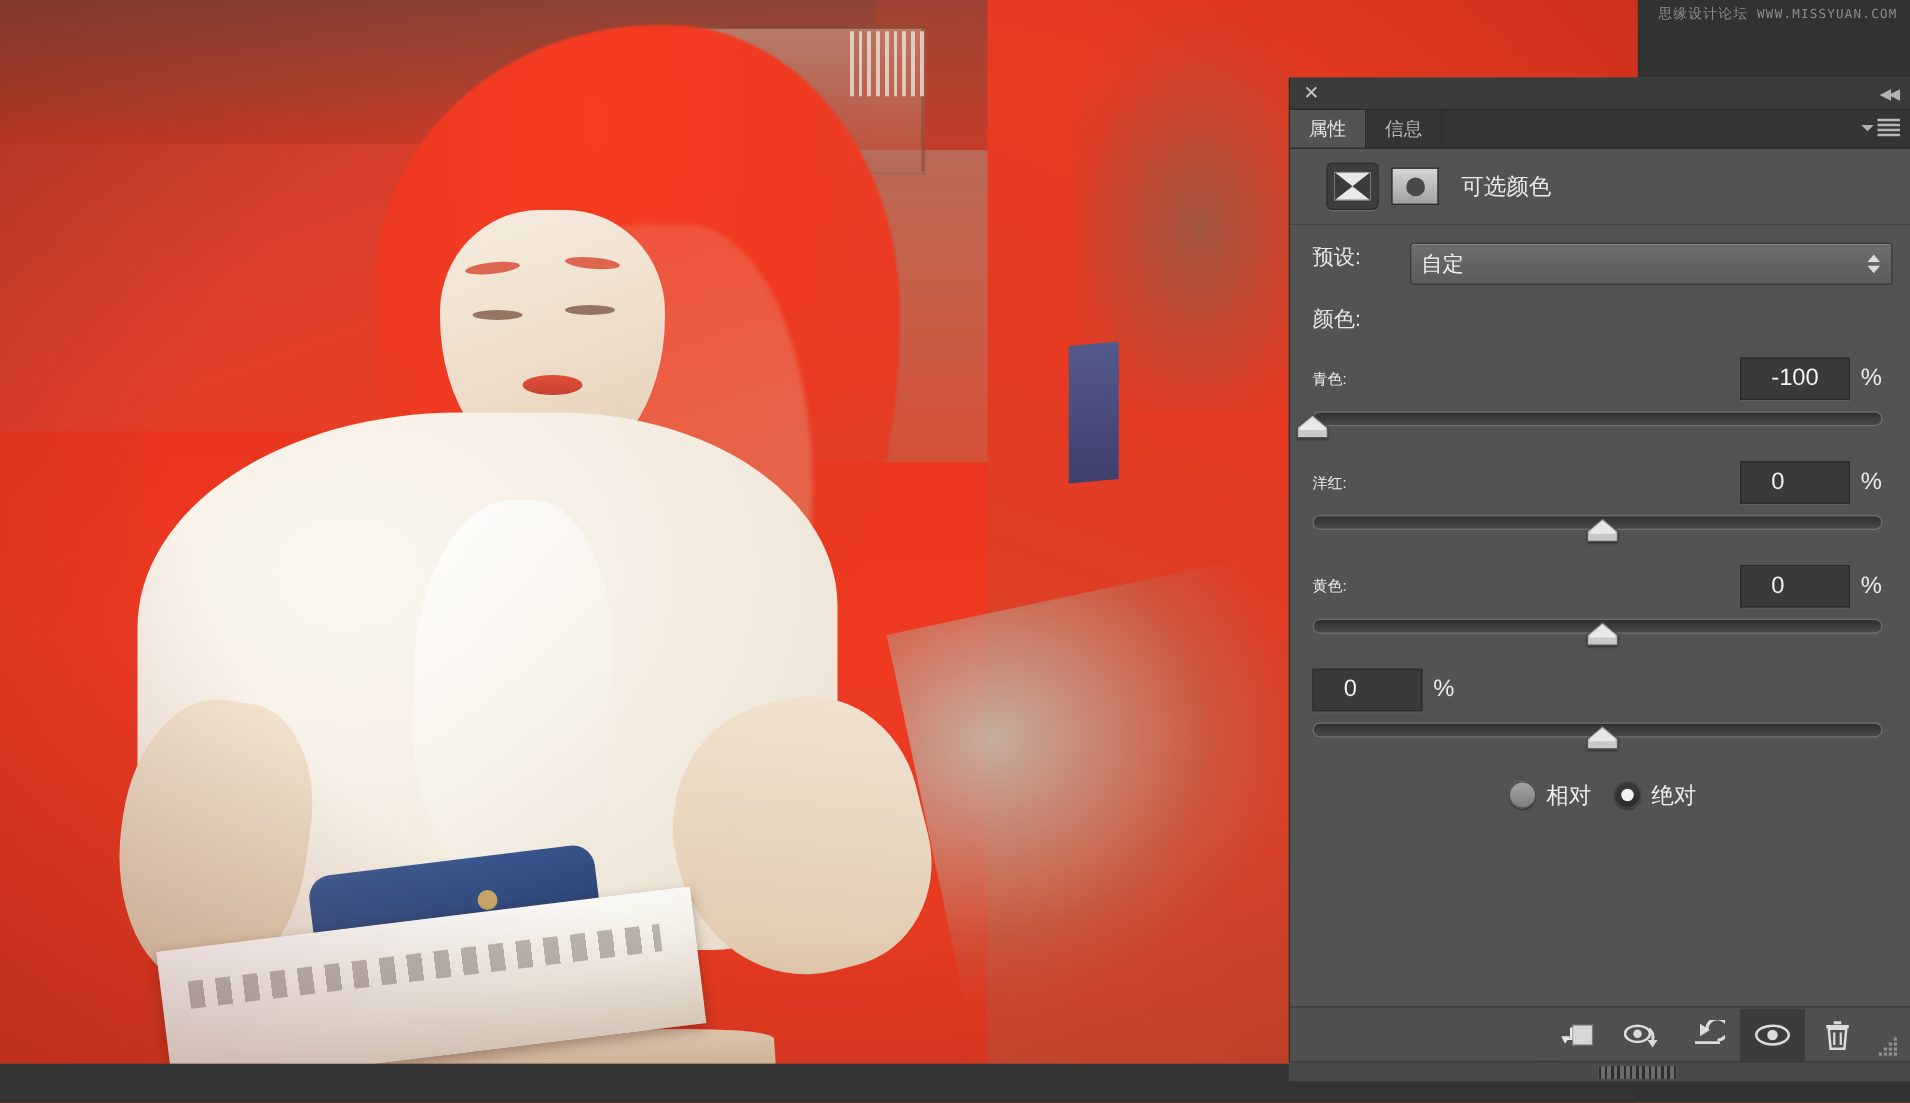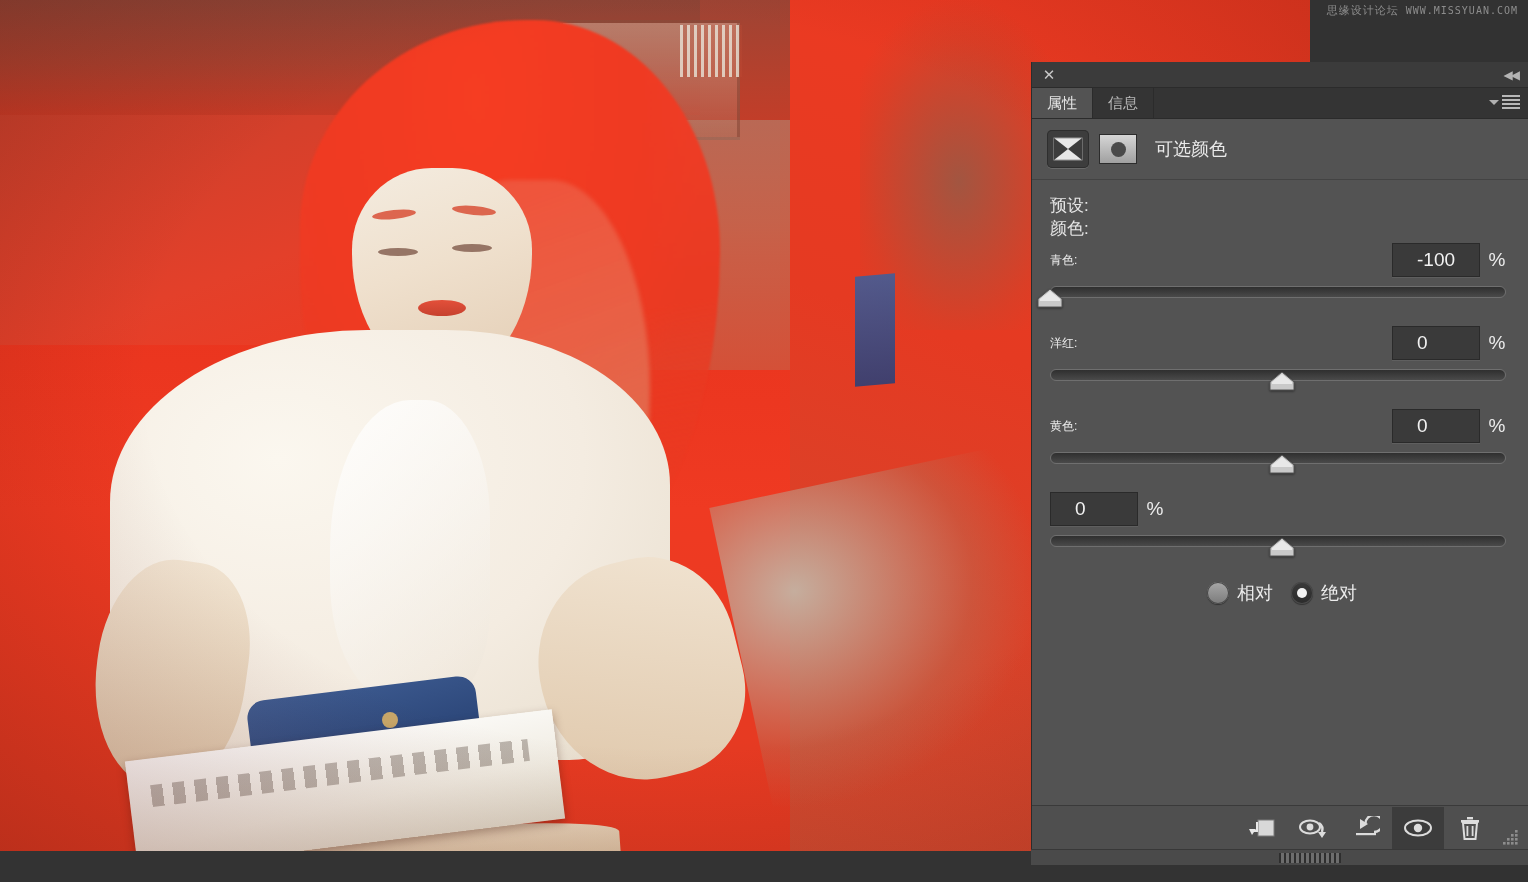--- a/index.html
+++ b/index.html
@@ -201,39 +201,39 @@
     position:absolute; right:8px; top:7px; display:flex; align-items:center; gap:3px; cursor:pointer;
   }
   .menu-tri {
     width:0;height:0;border-left:5px solid transparent;border-right:5px solid transparent;
     border-top:5px solid #b0b0b0;
   }
   .menu-lines { display:flex; flex-direction:column; gap:2px; }
   .menu-lines i { display:block; width:18px; height:2px; background:#b8b8b8; }
 
   .adj-header {
-    height:61px; display:flex; align-items:center; gap:10px; padding-left:15px; flex:0 0 auto;
+    height:61px; display:flex; align-items:center; gap:10px; padding-left:29px; flex:0 0 auto;
     border-bottom:1px solid #434343;
   }
   .adj-icon {
     width:42px; height:38px; border-radius:5px; background:#3d3d3d;
     display:flex; align-items:center; justify-content:center;
     box-shadow:inset 0 0 0 1px #2e2e2e, 0 1px 0 #6a6a6a;
   }
   .adj-icon svg { display:block; }
   .mask-thumb {
     width:38px; height:30px; background:linear-gradient(180deg,#d6d6d6,#a0a0a0);
     border:1px solid #2c2c2c; display:flex; align-items:center; justify-content:center;
   }
   .mask-dot { width:15px;height:15px;border-radius:50%;background:#4a4a4a; }
   .adj-title { font-size:18px; color:#e9e9e9; margin-left:8px; }
 
   .panel-body { flex:1 1 auto; padding:14px 14px 0 18px; position:relative; }
 
-  .row-select { display:flex; align-items:flex-start; }
+  .row-select { display:flex; align-items:flex-start; margin-bottom:16px; }
   .row-select .lbl { font-size:17px; color:#e6e6e6; width:78px; flex:0 0 auto; }
   .ps-select {
     flex:1; height:34px; background:linear-gradient(180deg,#6d6d6d,#5b5b5b);
     border:1px solid #3a3a3a; border-radius:3px;
     display:flex; align-items:center; padding:0 8px; position:relative; cursor:pointer;
     box-shadow:inset 0 1px 0 rgba(255,255,255,.13);
   }
   .ps-select .val { font-size:17px; color:#f0f0f0; display:flex; align-items:center; gap:5px; }
   .swatch-black { width:26px; height:22px; background:#000; display:inline-block; }
   .spin {
@@ -376,20 +376,27 @@
       <div class="mask-thumb">
         <span class="mask-dot"></span>
       </div>
       <div class="adj-title">可选颜色</div>
     </div>
 
     <div class="panel-body">
 
       <div class="row-select">
         <span class="lbl">预设:</span>
+        <div class="ps-select">
+          <span class="val">自定</span>
+          <span class="spin">
+              <i class="up"></i>
+              <i class="dn"></i>
+            </span>
+        </div>
       </div>
 
       <div class="row-select">
         <span class="lbl">颜色:</span>
       </div>
 
       <div class="slider-row">
         <div class="slider-top">
           <span class="lbl">青色:</span>
           <span class="num-field right">-100</span>

